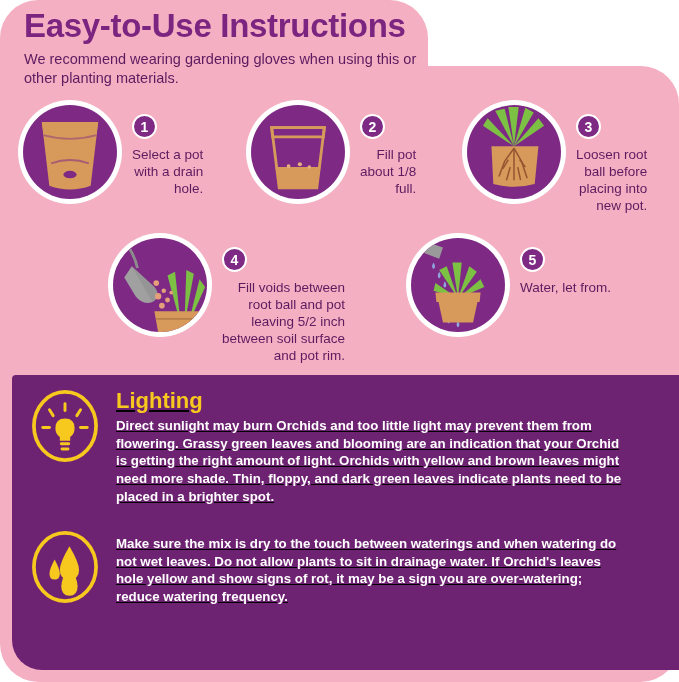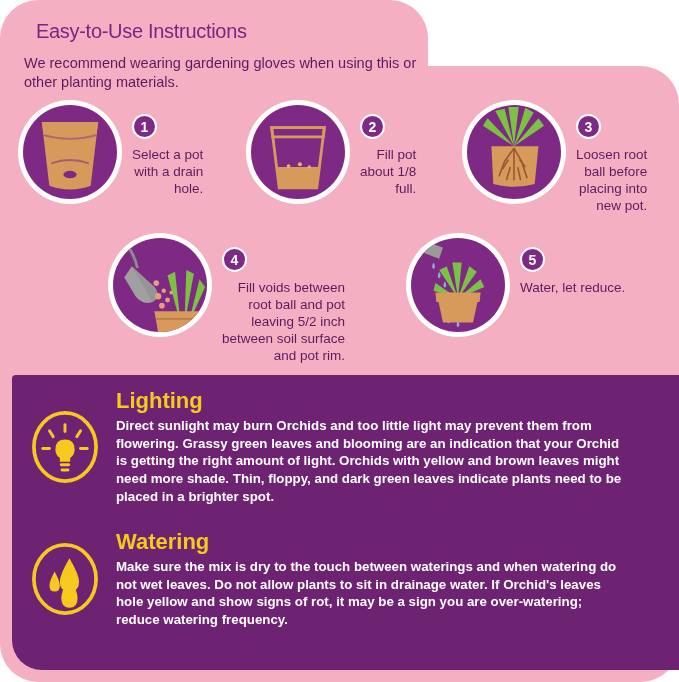--- a/index.html
+++ b/index.html
@@ -44,23 +44,23 @@
   }
 
   
   .header {
     position: absolute;
     left: 24px;
     top: 8px;
     width: 400px;
   }
   .title {
-    margin: 12px;
-    font-size: 20px;
-    font-weight: normal;
+    margin: 0;
+    font-size: 33px;
+    font-weight: bold;
     color: #7b2480;
     letter-spacing: -0.3px;
     line-height: 1.1;
   }
   .subtitle {
     margin: 6px 0 0 0;
     font-size: 14.5px;
     font-weight: normal;
     color: #5d1a5f;
     line-height: 1.28;
@@ -138,21 +138,22 @@
     top: 375px;
     width: 667px;
     height: 295px;
     background: #6e2272;
     border-top-left-radius: 4px;
     border-bottom-left-radius: 30px;
   }
   .info-row {
     position: absolute;
     display: flex;
-    align-items: center;
+    align-items: flex-start;
+    text-decoration: underline;
   }
   #info-lighting { left: 16px; top: 14px;  width: 640px; }
   #info-watering { left: 16px; top: 155px; width: 640px; }
 
   .info-icon {
     flex: 0 0 74px;
     width: 74px;
     height: 74px;
   }
   .info-icon svg { display: block; width: 100%; height: 100%; }
@@ -316,21 +317,21 @@
             <path d="M50 64 L74 44 L78 52 Z"></path>
             <path d="M50 64 L26 48 L24 56 Z"></path>
           </g>
           <path d="M28 62 H72 L66 90 H34 Z" fill="#d79a5b"></path>
           <path d="M26 58 H74 L73 68 H27 Z" fill="#d79a5b"></path>
         </svg>
       </div>
     </div>
     <div class="step-text">
       <div class="badge">5</div>
-      <div class="step-caption">Water, let reduce.</div>
+      <div class="step-caption">Water, let from.</div>
     </div>
   </div>
 
   <div class="purple-panel">
 
     <div class="info-row" id="info-lighting">
       <div class="info-icon">
         <svg viewBox="0 0 100 100">
           <ellipse cx="50" cy="50" rx="42" ry="46" fill="none" stroke="#f7c81e" stroke-width="5"></ellipse>
           <path d="M50 40 q-13 0 -13 13 q0 8 6 12 v5 h14 v-5 q6 -4 6 -12 q0 -13 -13 -13 Z" fill="#f7c81e"></path>
@@ -354,19 +355,18 @@
     <div class="info-row" id="info-watering">
       <div class="info-icon">
         <svg viewBox="0 0 100 100">
           <ellipse cx="50" cy="50" rx="42" ry="46" fill="none" stroke="#f7c81e" stroke-width="5"></ellipse>
           <path d="M56 22 q13 22 13 32 q0 13 -13 13 q-13 0 -13 -13 q0 -10 13 -32 Z" fill="#f7c81e"></path>
           <path d="M56 46 q11 20 11 30 q0 13 -11 13 q-11 0 -11 -13 q0 -10 11 -30 Z" fill="#f7c81e"></path>
           <path d="M36 40 q7 13 7 19 q0 8 -7 8 q-7 0 -7 -8 q0 -6 7 -19 Z" fill="#f7c81e"></path>
         </svg>
       </div>
       <div class="info-body">
-        <h2 class="info-title">Watering</h2>
         <p class="info-text">Make sure the mix is dry to the touch between waterings and when watering do not wet leaves. Do not allow plants to sit in drainage water. If Orchid's leaves hole yellow and show signs of rot, it may be a sign you are over-watering; reduce watering frequency.</p>
       </div>
     </div>
 
   </div>
 </div>
 
 </body></html>

